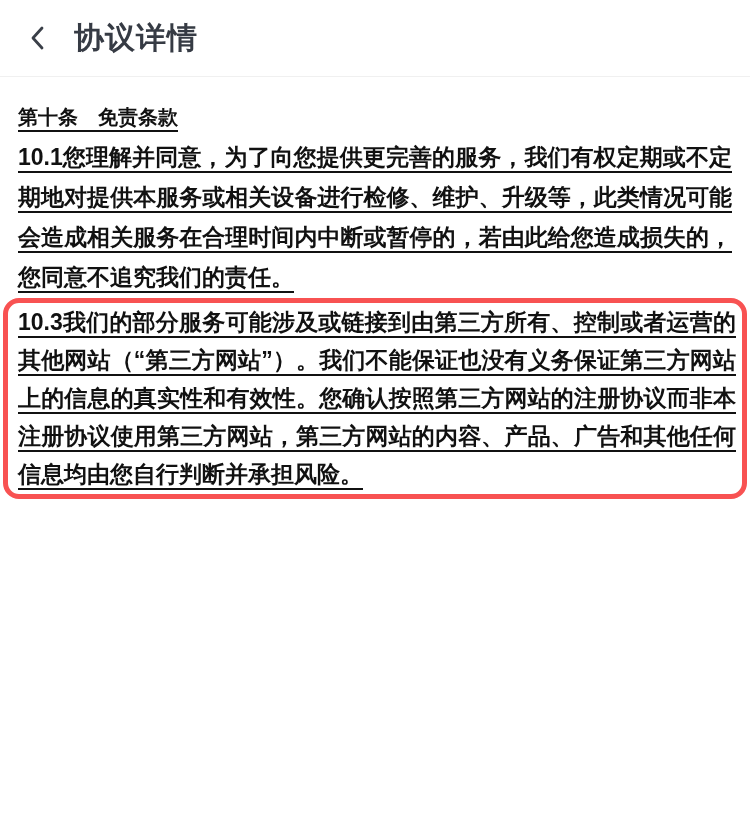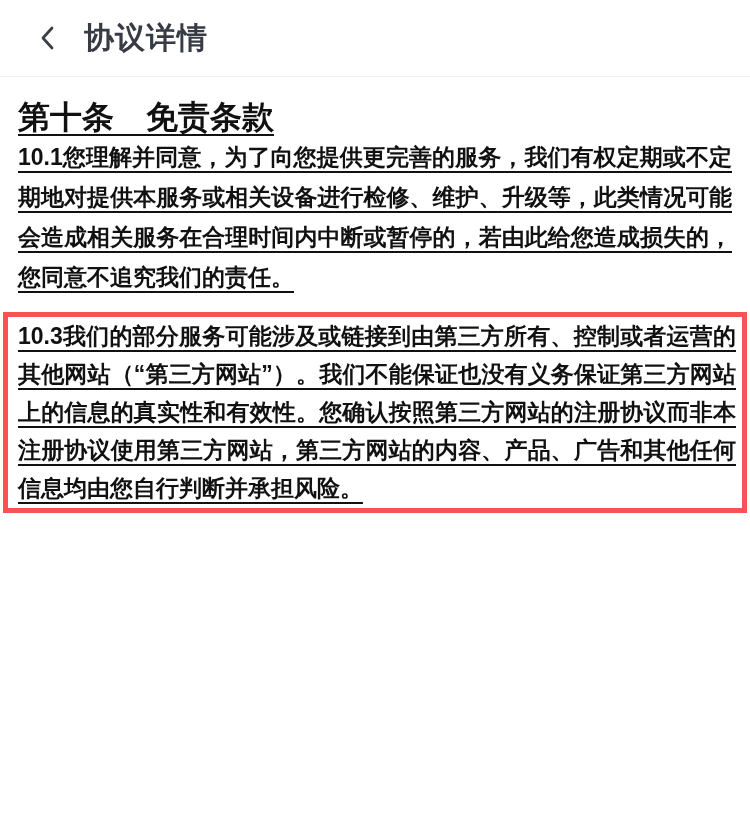--- a/index.html
+++ b/index.html
@@ -9,21 +9,21 @@
     --divider:#f0f0f0;
   }
   *{margin:0;padding:0;box-sizing:border-box;}
   html,body{width:750px;height:827px;background:#ffffff;overflow:hidden;}
   body{font-family:"Liberation Sans","DejaVu Sans",sans-serif;}
 
   .topbar{
     height:76px;
     display:flex;
     align-items:center;
-    padding-left:38px;
+    padding-left:28px;
     background:#ffffff;
   }
   .back-btn{
     background:none;border:none;cursor:pointer;
     width:28px;height:32px;
     display:flex;align-items:center;justify-content:flex-start;
   }
   .page-title{
     margin-left:18px;
     font-size:30px;
@@ -44,29 +44,29 @@
     line-height:40px;
     text-align:justify;
   }
   .doc .u{
     text-decoration:underline;
     text-decoration-thickness:2px;
     text-underline-offset:6px;
     text-decoration-color:var(--body-text,#111);
   }
   .sec-heading{
-    font-size:32px;
+    font-size:20px;
     font-weight:700;
     line-height:40px;
   }
   .clause{margin:0;}
   .highlight-box{
-    margin:15px -15px 0 -15px;
+    margin:1px -15px 0 -15px;
     border:5px solid var(--highlight-border,#f85252);
-    border-radius:0;
+    border-radius:16px;
     padding:0 6px 1px 10px;
   }
   .highlight-box .clause{
     line-height:38px;
   }
 </style>
 </head>
 <body>
 
 <div>

